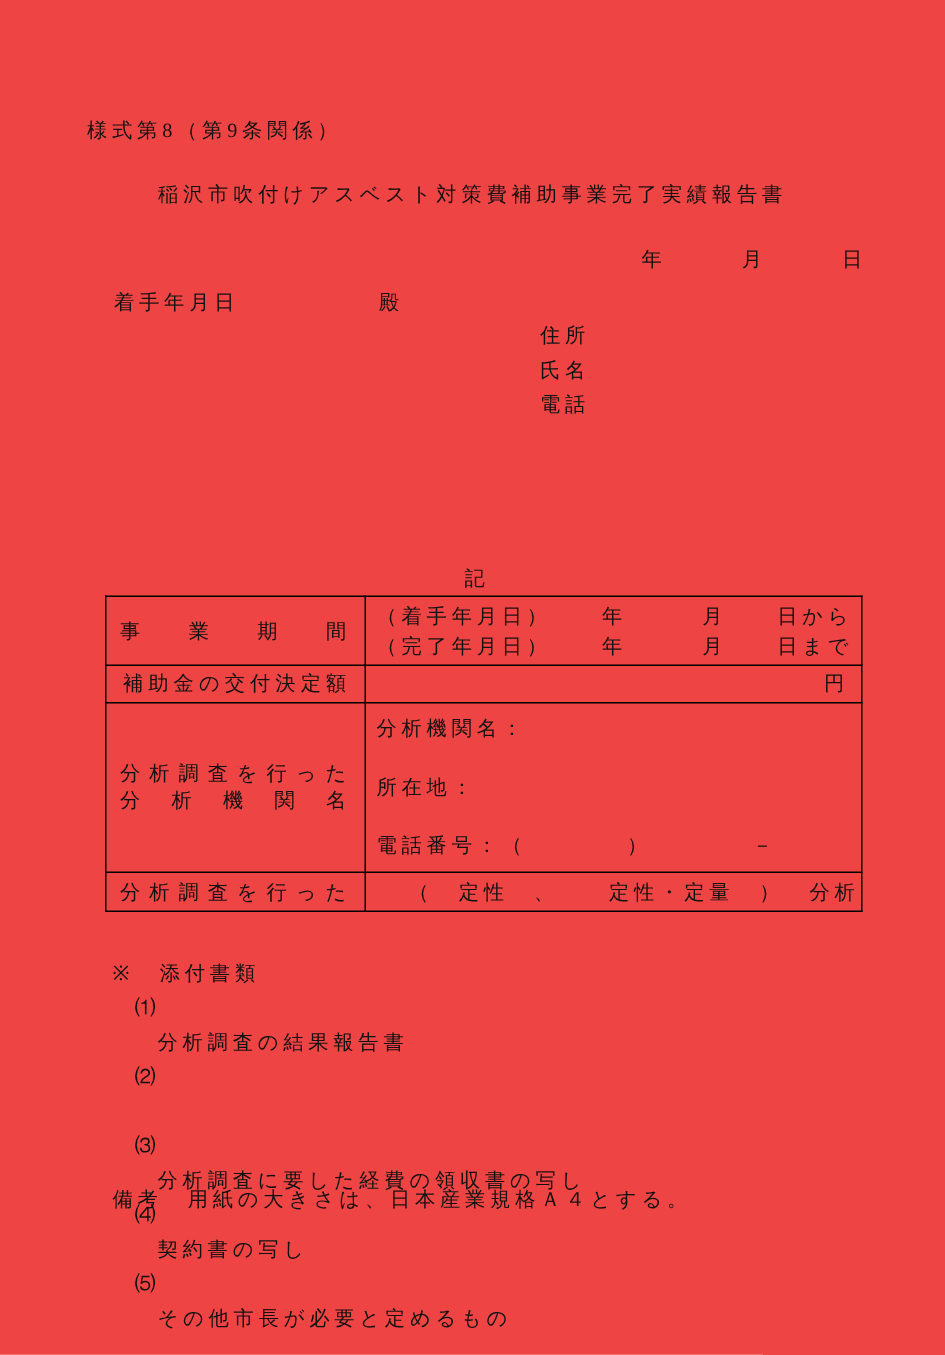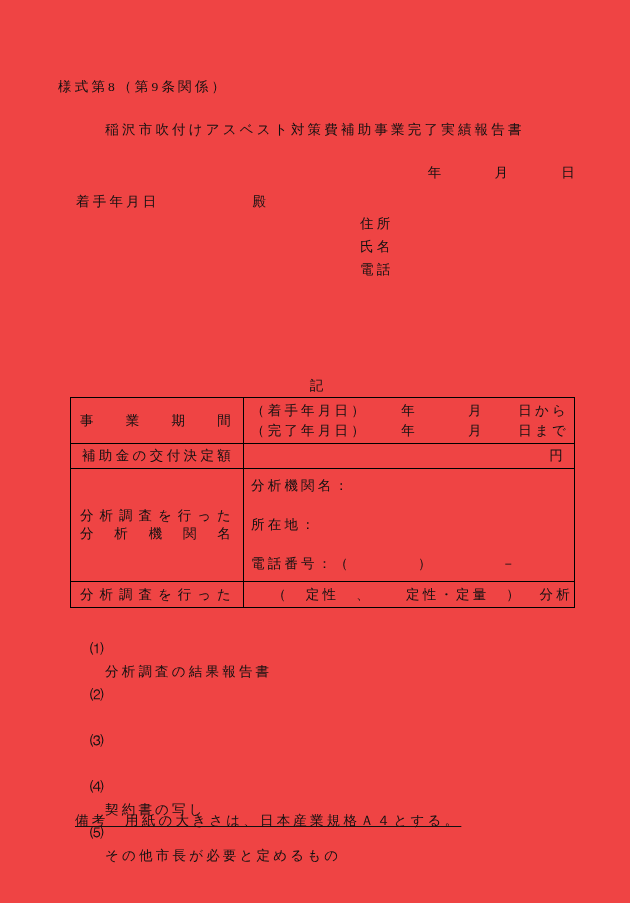--- a/index.html
+++ b/index.html
@@ -68,21 +68,21 @@
   .att-header  { white-space: nowrap; }
   .att-heading { margin-left: 17px; }
   .att-item {
     position: relative;
     margin-left: 30px;
     text-indent: 15px;
     white-space: pre-line;
   }
   .att-num { position: absolute; left: -15px; top: 0; text-indent: 0; }
 
-  .bottom-note { position: absolute; top: 812px; left: 75px; white-space: nowrap; text-decoration: underline; }
+  .bottom-note { position: absolute; top: 791px; left: 75px; white-space: nowrap; }
 </style>
 </head>
 <body>
 
 <div id="page">
 
   <div class="form-number">様式第8（第9条関係）</div>
 
   <div class="doc-title">稲沢市吹付けアスベスト対策費補助事業完了実績報告書</div>
 
@@ -132,28 +132,31 @@
       </td>
     </tr>
     <tr class="row-method">
       <td class="t-label">分析調査を行った</td>
       <td class="t-val">　（　定性　、　　定性・定量　）　分析</td>
     </tr>
   </tbody>
     </table>
 
   <div class="attachments">
+    <div class="att-header">
+      <span>※</span><span class="att-heading">添付書類</span>
+    </div>
     <div class="att-item">
       <span class="att-num">⑴</span><span>分析調査の結果報告書</span>
     </div>
     <div class="att-item">
       <span class="att-num">⑵</span>
     </div>
     <div class="att-item">
-      <span class="att-num">⑶</span>
+      <span class="att-num">⑶</span><span>分析調査に要した経費の領収書の写し</span>
     </div>
     <div class="att-item">
       <span class="att-num">⑷</span><span>契約書の写し</span>
     </div>
     <div class="att-item">
       <span class="att-num">⑸</span><span>その他市長が必要と定めるもの</span>
     </div>
   </div>
 
   <div class="bottom-note">備考　用紙の大きさは、日本産業規格Ａ４とする。</div>

